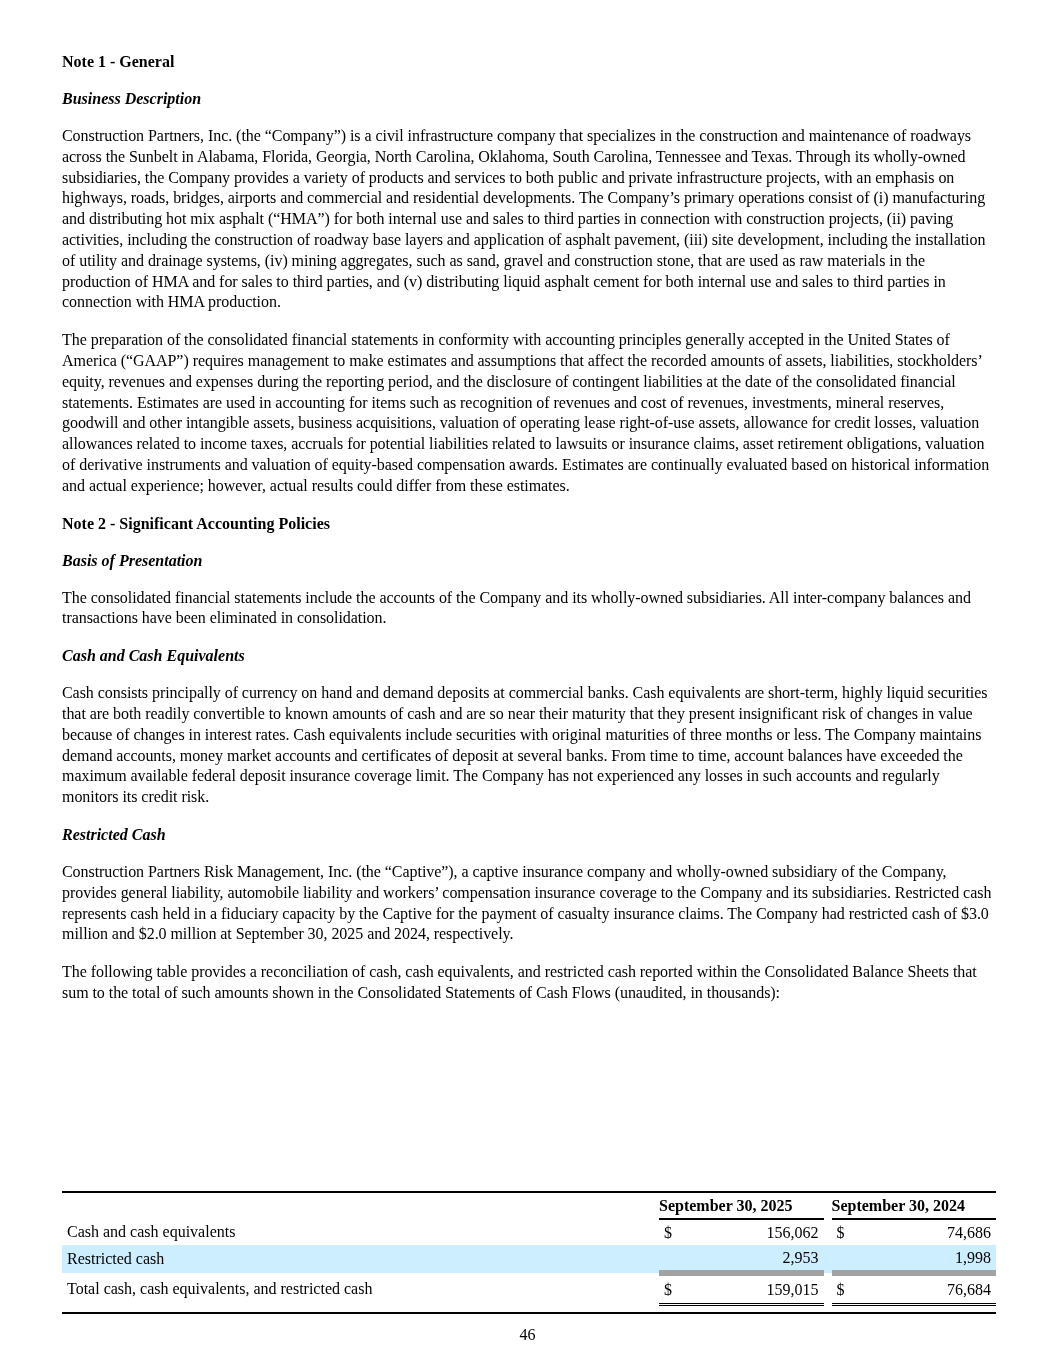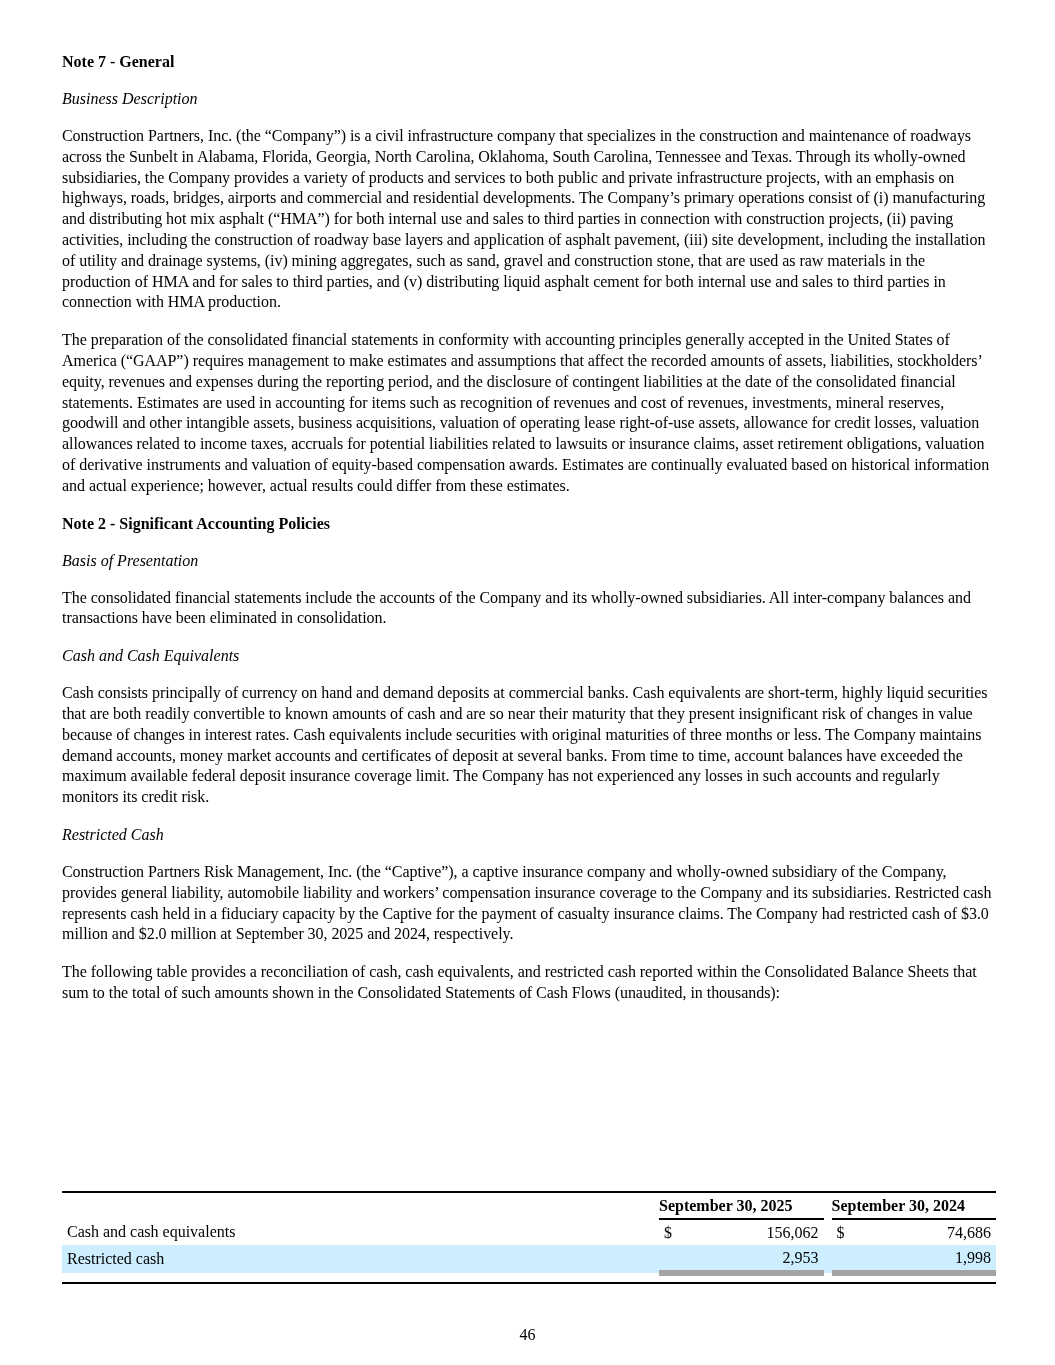--- a/index.html
+++ b/index.html
@@ -4,21 +4,21 @@
 <style>
   html, body { margin: 0; padding: 0; background: #ffffff; }
   body {
     width: 1055px; height: 1365px; position: relative; overflow: hidden;
     font-family: "Liberation Serif", "DejaVu Serif", serif;
     color: #000000; font-size: 16px;
   }
   .page { position: absolute; left: 62px; top: 52px; width: 934px; }
   .h-main { font-weight: bold; font-size: 16px; line-height: 20px; margin: 0 0 21px 0; }
   .h-note { font-weight: bold; font-size: 16px; line-height: 20px; margin: 0 0 17px 0; }
-  .h-sub { font-weight: normal; font-style: italic; font-size: 16px; line-height: 20px; margin: 0 0 17px 0; }
+  .h-sub { font-weight: bold; font-style: italic; font-size: 16px; line-height: 20px; margin: 0 0 17px 0; }
   .para { font-size: 16px; line-height: 20.8px; margin: 0 0 17px 0; text-align: left; letter-spacing: -0.05px; }
   .para.tight { margin-bottom: 22px; }
 
   table.recon {
     position: absolute; left: 62px; top: 1191px; width: 934px;
     border-collapse: collapse; font-size: 16px;
     border-top: 2px solid #000; border-bottom: 2px solid #000;
   }
   table.recon td { padding: 0; height: 25px; line-height: 20px; vertical-align: middle; }
   td.lbl { padding-left: 5px !important; width: 592px; }
@@ -31,21 +31,21 @@
   tr.tot td.cur, tr.tot td.num { border-bottom: 3px double #000; }
   tr.tot td { height: 27px; }
 
   .pagenum { position: absolute; top: 1326px; left: 0; width: 1055px; text-align: center; font-size: 16px; }
 </style>
 </head>
 <body>
 
 <div class="page">
 
-  <div class="h-note">Note 7 - General</div>
+  <div class="h-note">Note 1 - General</div>
   <div class="h-sub">Business Description</div>
   <p class="para">Construction Partners, Inc. (the “Company”) is a civil infrastructure company that specializes in the construction and maintenance of roadways across the Sunbelt in Alabama, Florida, Georgia, North Carolina, Oklahoma, South Carolina, Tennessee and Texas. Through its wholly-owned subsidiaries, the Company provides a variety of products and services to both public and private infrastructure projects, with an emphasis on highways, roads, bridges, airports and commercial and residential developments. The Company’s primary operations consist of (i) manufacturing and distributing hot mix asphalt (“HMA”) for both internal use and sales to third parties in connection with construction projects, (ii) paving activities, including the construction of roadway base layers and application of asphalt pavement, (iii) site development, including the installation of utility and drainage systems, (iv) mining aggregates, such as sand, gravel and construction stone, that are used as raw materials in the production of HMA and for sales to third parties, and (v) distributing liquid asphalt cement for both internal use and sales to third parties in connection with HMA production.</p>
 
   <p class="para">The preparation of the consolidated financial statements in conformity with accounting principles generally accepted in the United States of America (“GAAP”) requires management to make estimates and assumptions that affect the recorded amounts of assets, liabilities, stockholders’ equity, revenues and expenses during the reporting period, and the disclosure of contingent liabilities at the date of the consolidated financial statements. Estimates are used in accounting for items such as recognition of revenues and cost of revenues, investments, mineral reserves, goodwill and other intangible assets, business acquisitions, valuation of operating lease right-of-use assets, allowance for credit losses, valuation allowances related to income taxes, accruals for potential liabilities related to lawsuits or insurance claims, asset retirement obligations, valuation of derivative instruments and valuation of equity-based compensation awards. Estimates are continually evaluated based on historical information and actual experience; however, actual results could differ from these estimates.</p>
 
   <div class="h-note">Note 2 - Significant Accounting Policies</div>
   <div class="h-sub">Basis of Presentation</div>
   <p class="para">The consolidated financial statements include the accounts of the Company and its wholly-owned subsidiaries. All inter-company balances and transactions have been eliminated in consolidation.</p>
 
   <div class="h-sub">Cash and Cash Equivalents</div>
@@ -73,19 +73,27 @@
     <td class="num">74,686</td>
   </tr>
   <tr class="hl sub">
     <td class="lbl">Restricted cash</td>
     <td class="cur"></td>
     <td class="num">2,953</td>
     <td class="gap"></td>
     <td class="cur"></td>
     <td class="num">1,998</td>
   </tr>
+  <tr class="tot">
+    <td class="lbl">Total cash, cash equivalents, and restricted cash</td>
+    <td class="cur">$</td>
+    <td class="num">159,015</td>
+    <td class="gap"></td>
+    <td class="cur">$</td>
+    <td class="num">76,684</td>
+  </tr>
   <tr>
         <td colspan="6" style="height:6px"></td>
       </tr>
 </tbody>
   </table>
 
 <div class="pagenum">46</div>
 
 </body></html>

